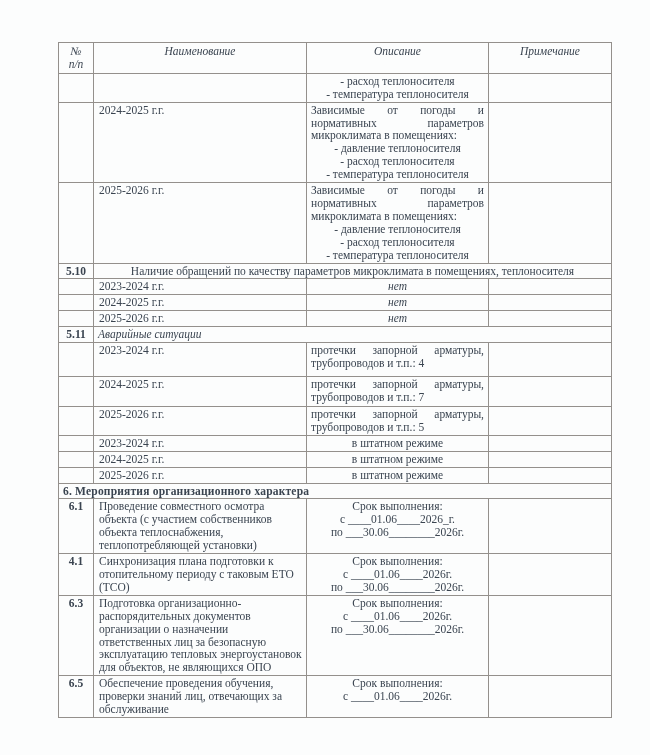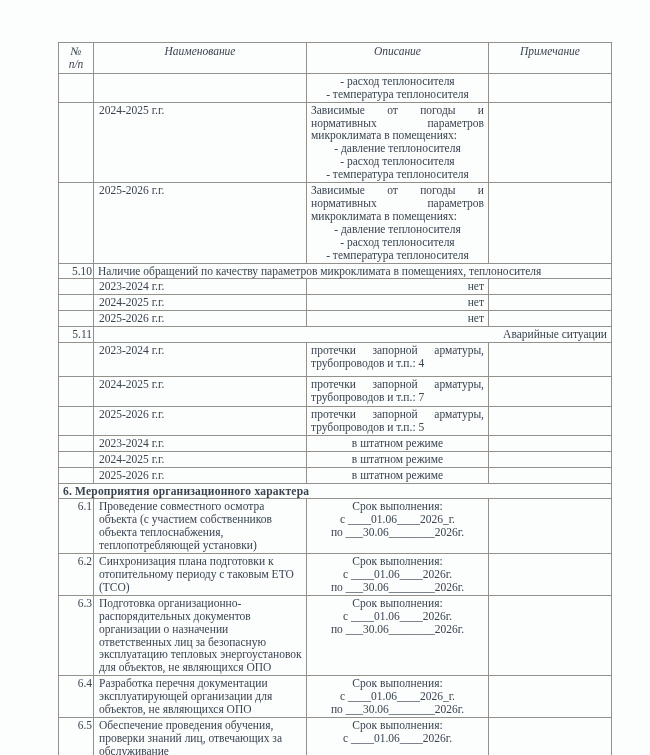--- a/index.html
+++ b/index.html
@@ -33,27 +33,27 @@
   }
   .doc th{
     font-style:italic;
     text-align:center;
     padding:2px 2px;
   }
   col.c-num{width:35px;}
   col.c-name{width:213px;}
   col.c-desc{width:182px;}
   col.c-note{width:123px;}
-  td.num{text-align:right;padding:1px 1px;}
+  td.num{text-align:center;padding:1px 1px;font-weight:bold;}
   td.name{padding-left:5px;}
   .para{text-align:center;}
   .para-j{text-align:justify;}
-  .para-c{text-align:right;}
-  td.span-left{text-align:left;}
-  td.span-center{text-align:right;}
+  .para-c{text-align:center;font-style:italic;}
+  td.span-left{text-align:center;}
+  td.span-center{text-align:left;font-style:italic;}
   tr.section-row td{
     font-weight:bold;
     text-align:left;
     letter-spacing:.2px;
   }
 </style>
 </head>
 <body>
 
 <div class="page">
@@ -194,45 +194,35 @@
           <td class="num">6.1</td>
           <td class="name">Проведение совместного осмотра объекта (с участием собственников объекта теплоснабжения, теплопотребляющей установки)</td>
           <td class="desc">
             <div class="para">Срок выполнения:</div>
             <div class="para">с ____01.06____2026_г.</div>
             <div class="para">по ___30.06________2026г.</div>
           </td>
           <td class="note"></td>
         </tr>
         <tr>
-          <td class="num">6.2</td>
+          <td class="num">4.1</td>
           <td class="name">Синхронизация плана подготовки к отопительному периоду с таковым ЕТО (ТСО)</td>
           <td class="desc">
             <div class="para">Срок выполнения:</div>
             <div class="para">с ____01.06____2026г.</div>
             <div class="para">по ___30.06________2026г.</div>
           </td>
           <td class="note"></td>
         </tr>
         <tr>
           <td class="num">6.3</td>
           <td class="name">Подготовка организационно-распорядительных документов организации о назначении ответственных лиц за безопасную эксплуатацию тепловых энергоустановок для объектов, не являющихся ОПО</td>
           <td class="desc">
             <div class="para">Срок выполнения:</div>
             <div class="para">с ____01.06____2026г.</div>
-            <div class="para">по ___30.06________2026г.</div>
-          </td>
-          <td class="note"></td>
-        </tr>
-        <tr>
-          <td class="num">6.4</td>
-          <td class="name">Разработка перечня документации эксплуатирующей организации для объектов, не являющихся ОПО</td>
-          <td class="desc">
-            <div class="para">Срок выполнения:</div>
-            <div class="para">с ____01.06____2026_г.</div>
             <div class="para">по ___30.06________2026г.</div>
           </td>
           <td class="note"></td>
         </tr>
         <tr>
           <td class="num">6.5</td>
           <td class="name">Обеспечение проведения обучения, проверки знаний лиц, отвечающих за обслуживание</td>
           <td class="desc">
             <div class="para">Срок выполнения:</div>
             <div class="para">с ____01.06____2026г.</div>

